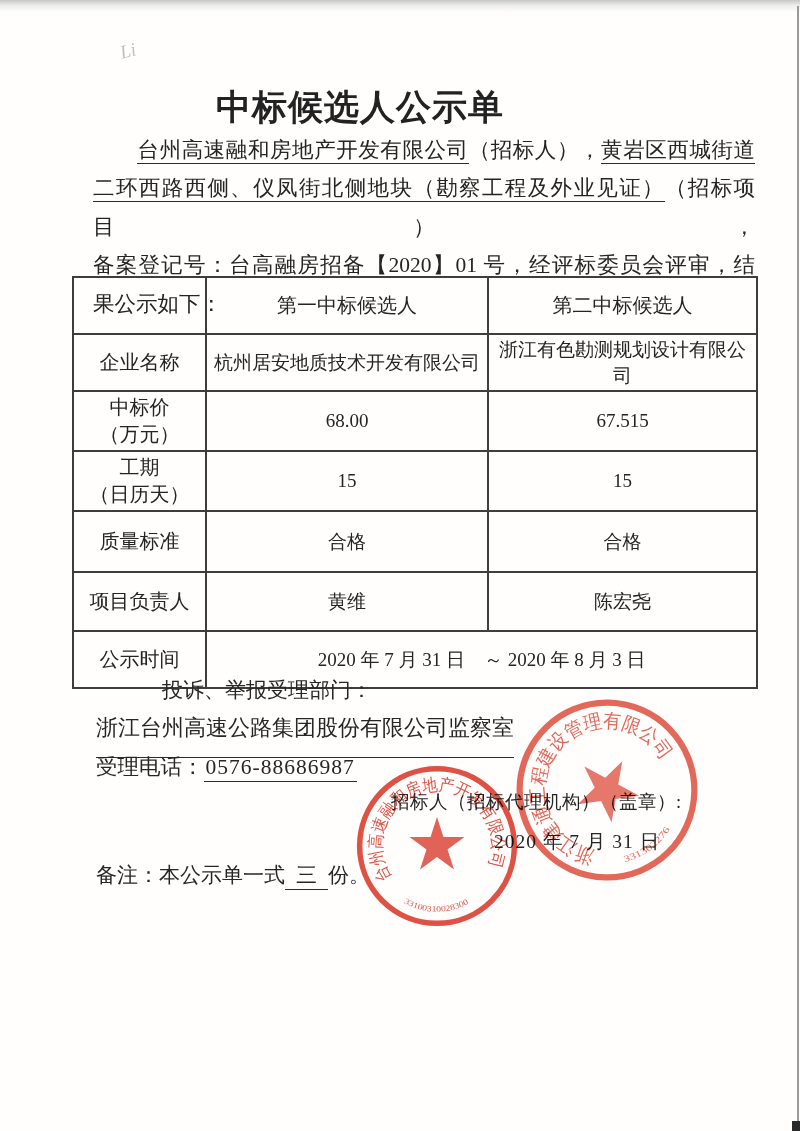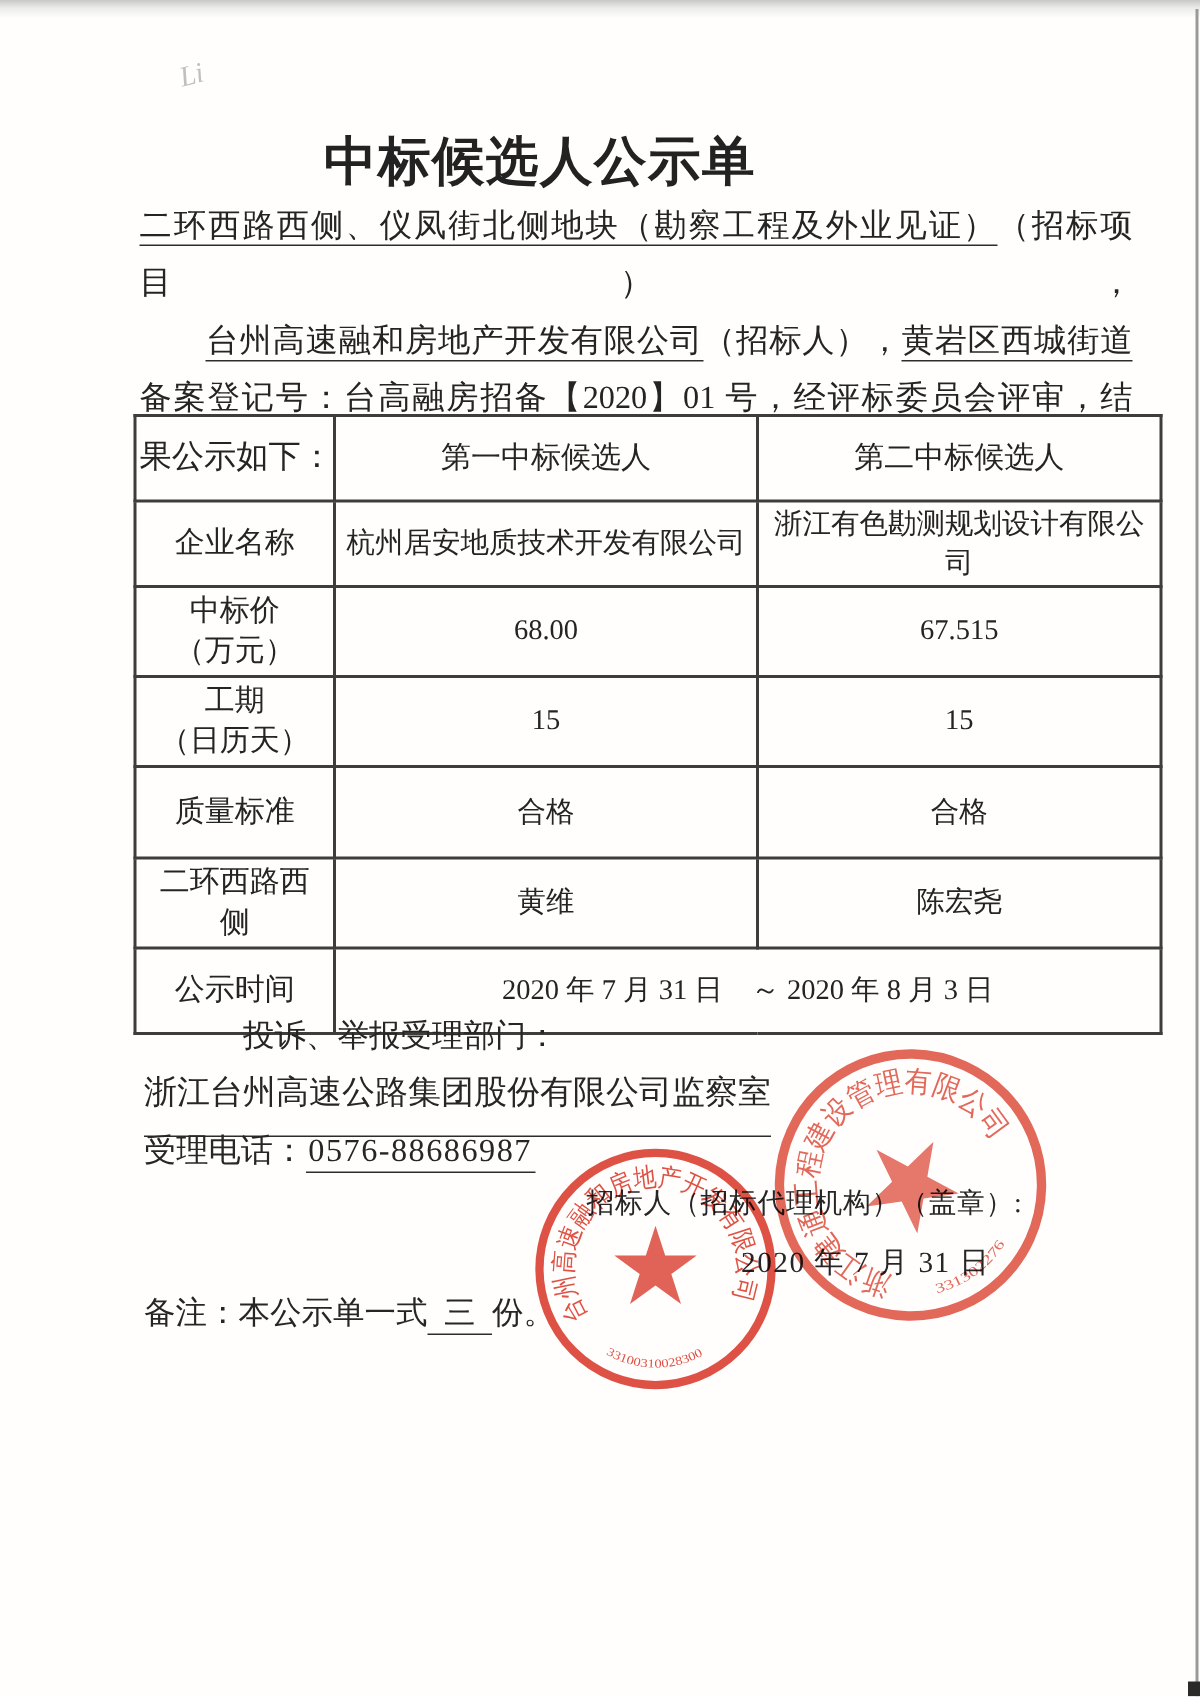--- a/index.html
+++ b/index.html
@@ -21,21 +21,21 @@
     font-family:"Liberation Sans","DejaVu Sans",sans-serif;
     font-size:35px;font-weight:bold;letter-spacing:1px;color:#222;}
   
   .intro{position:absolute;left:93px;top:131px;width:662px;font-size:21.5px;line-height:38.4px;
     color:#242424;}
   .intro .line{text-align:justify;text-align-last:justify;}
   .intro .line.last{text-align:center;text-align-last:left;}
   .ind{display:inline-block;width:44px;}
   .u{border-bottom:1.6px solid #2c2c2c;padding-bottom:1px;}
   
-  table.bid{position:absolute;left:89px;top:276px;width:684px;border-collapse:collapse;
+  table.bid{position:absolute;left:72px;top:276px;width:684px;border-collapse:collapse;
     table-layout:fixed;}
   table.bid td{border:2px solid #3d3d3d;text-align:center;vertical-align:middle;
     padding:2px 6px;font-size:20px;color:#242424;white-space:pre-line;line-height:1.35;}
   table.bid td.val{font-size:19px;}
   col.c-label{width:133px;} col.c-first{width:282px;} col.c-second{width:269px;}
   tr.r-head{height:57px;} tr.r-name{height:57px;} tr.r-price{height:57px;}
   tr.r-duration{height:56px;} tr.r-quality{height:61px;} tr.r-manager{height:59px;}
   tr.r-publicity{height:57px;}
   
   .abs{position:absolute;}
@@ -60,22 +60,22 @@
 <div class="page">
 
   <div class="scan-top-band"></div>
   <div class="scan-right-edge"></div>
   <div class="scan-corner-mark"></div>
   <div class="pencil-mark">Li</div>
 
   <h1 class="title">中标候选人公示单</h1>
 
   <div class="intro">
+    <div class="line"><span class="ind"></span><span class="u">台州高速融和房地产开发有限公司</span><span>（招标人），</span><span class="u">黄岩区西城街道</span></div>
     <div class="line"><span class="u">二环西路西侧、仪凤街北侧地块（勘察工程及外业见证）</span><span>（招标项目），</span></div>
-    <div class="line"><span class="ind"></span><span class="u">台州高速融和房地产开发有限公司</span><span>（招标人），</span><span class="u">黄岩区西城街道</span></div>
     <div class="line">备案登记号：台高融房招备【2020】01 号，经评标委员会评审，结</div>
     <div class="line last">果公示如下：</div>
   </div>
 
   <table class="bid">
     <colgroup>
         <col class="c-label">
         <col class="c-first">
         <col class="c-second">
       </colgroup>
@@ -102,21 +102,21 @@
 （日历天）</td>
       <td class="val">15</td>
       <td class="val">15</td>
     </tr>
     <tr class="r-quality">
       <td>质量标准</td>
       <td class="val">合格</td>
       <td class="val">合格</td>
     </tr>
     <tr class="r-manager">
-      <td>二环西路西侧</td>
+      <td>项目负责人</td>
       <td class="val">黄维</td>
       <td class="val">陈宏尧</td>
     </tr>
     <tr class="r-publicity">
       <td>公示时间</td>
       <td class="val" colspan="2">2020 年 7 月 31 日　～ 2020 年 8 月 3 日</td>
     </tr>
   </tbody>
     </table>
 

